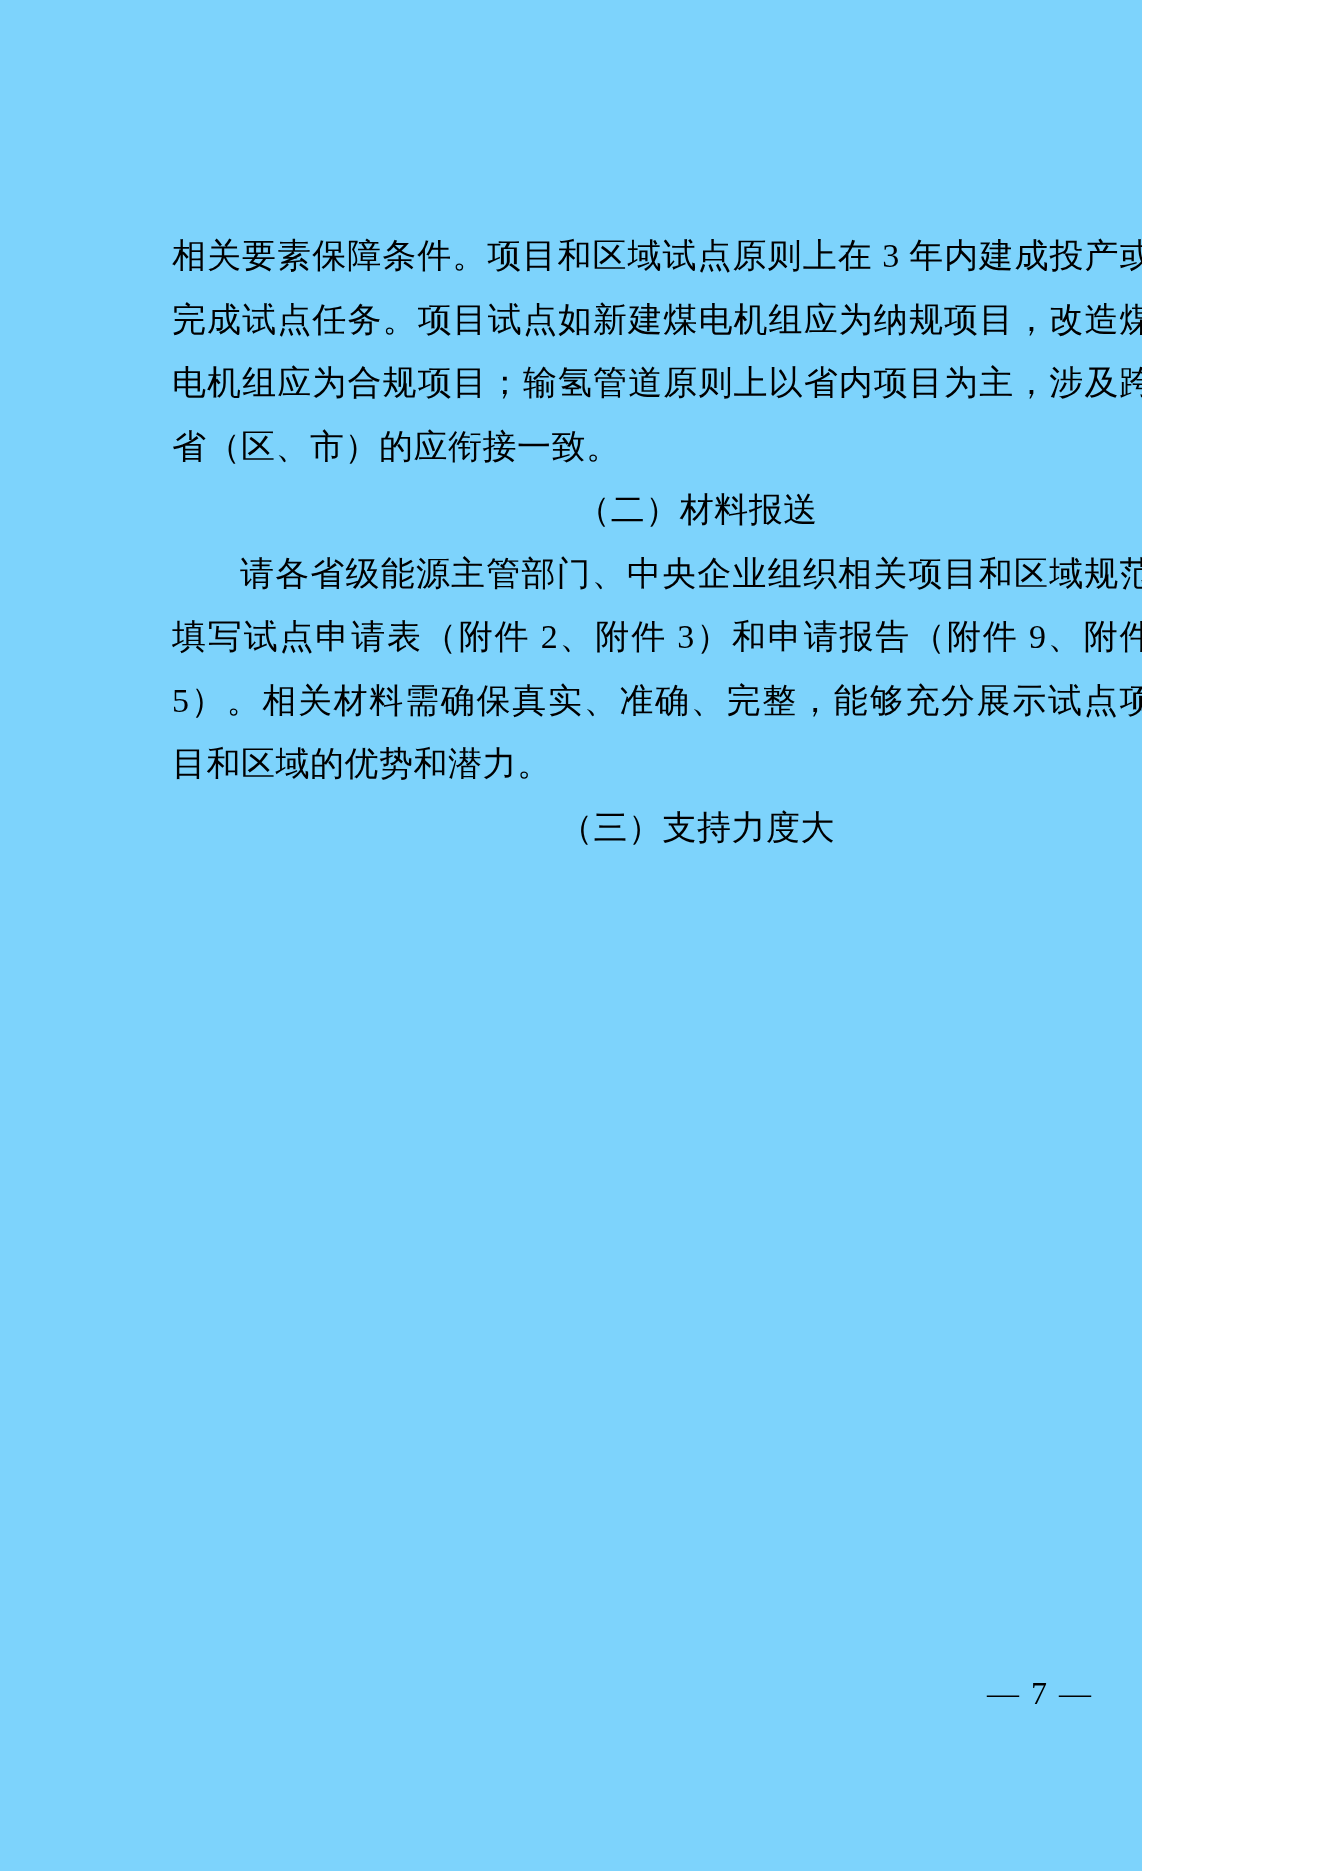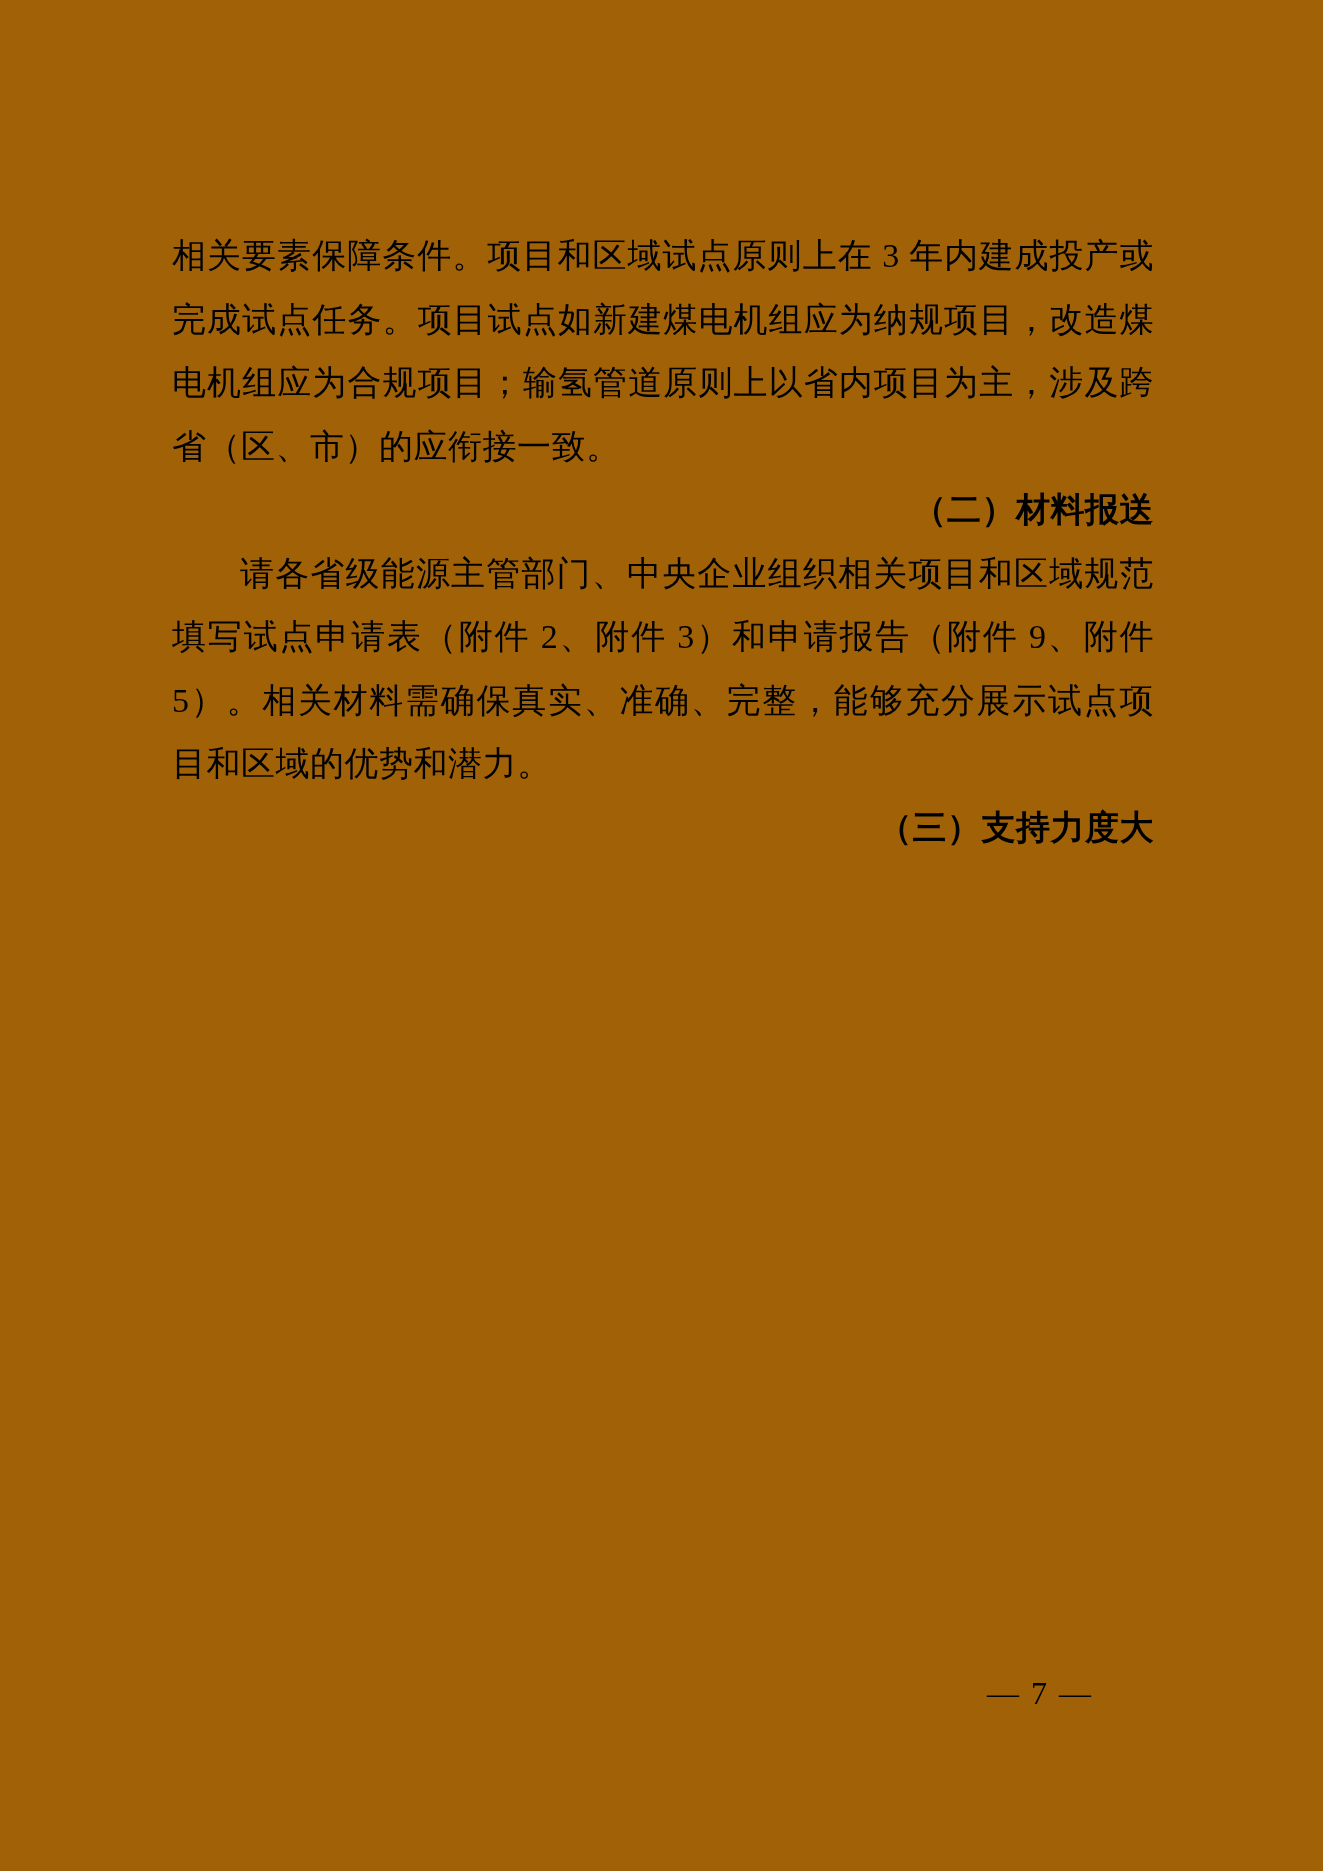--- a/index.html
+++ b/index.html
@@ -3,46 +3,46 @@
   <meta charset="utf-8">
   <style>
     * { margin: 0; padding: 0; box-sizing: border-box; }
     html, body { background: #ffffff; }
     body {
       font-family: "Liberation Serif", "DejaVu Serif", serif;
       color: #000000;
     }
     .page {
       position: relative;
-      width: 1323px;
+      width: 1142px;
       height: 1871px;
-      background: #a16207;
+      background: #7dd3fc;
       overflow: hidden;
     }
     .content {
       position: absolute;
       left: 172px;
       top: 224px;
       width: 982px;
       font-size: 34px;
       line-height: 63.5px;
       text-align: justify;
       letter-spacing: 0.5px;
     }
     .para {
       text-indent: 2em;
       text-align: justify;
     }
     .para.no-indent {
       text-indent: 0;
     }
     .heading {
-      font-weight: 700;
+      font-weight: 400;
       text-indent: 2em;
-      text-align: right;
+      text-align: center;
     }
     .page-number {
       position: absolute;
       top: 1663px;
       left: 975px;
       width: 130px;
       font-size: 32px;
       line-height: 60px;
       text-align: center;
       letter-spacing: 2px;

